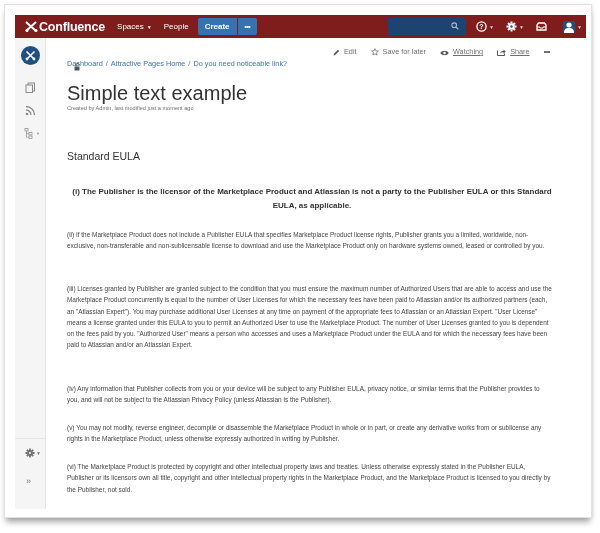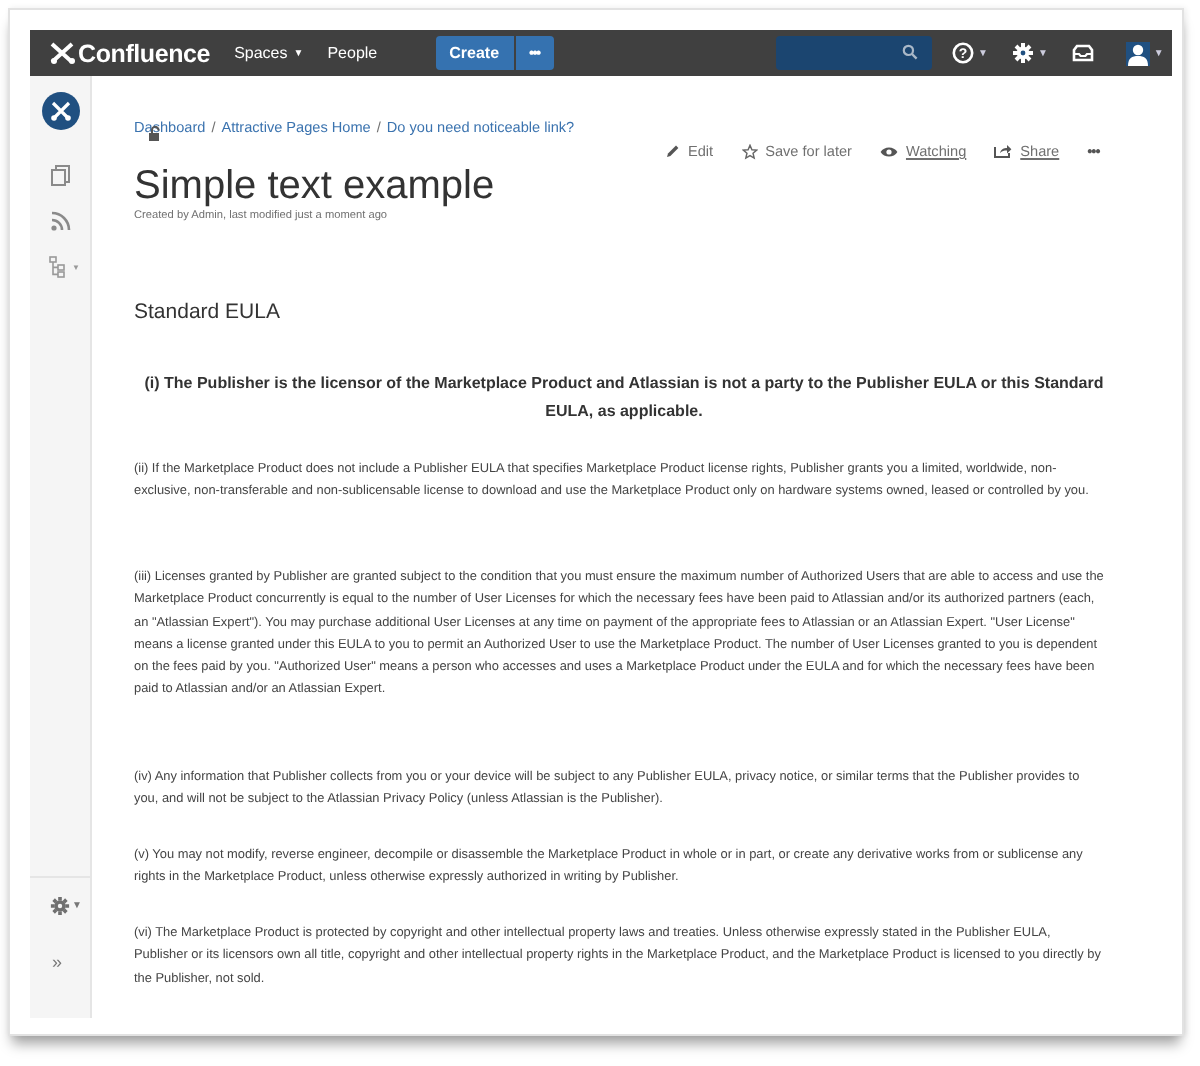--- a/index.html
+++ b/index.html
@@ -4,47 +4,47 @@
 <style>
   * { box-sizing: border-box; margin: 0; padding: 0; }
   html, body { width: 600px; height: 533px; background: #ffffff; overflow: hidden; font-family: "Liberation Sans", sans-serif; }
   .frame {
     position: absolute; left: 4px; top: 4px; width: 588px; height: 514px;
     background: #fff; border: 1px solid #e2e2e2;
     box-shadow: 0 6px 6px -2px rgba(0,0,0,0.35), 1px 0 3px rgba(0,0,0,0.08);
   }
   .app { position: absolute; left: 10px; top: 10px; width: 571px; height: 494px; background: #fff; overflow: hidden; }
   
-  .topnav { position: absolute; left: 0; top: 0; width: 571px; height: 23px; background: #404040; display: flex; align-items: center; }
+  .topnav { position: absolute; left: 0; top: 0; width: 571px; height: 23px; background: #7f1d1d; display: flex; align-items: center; }
   .logo { display: flex; align-items: center; color: #fff; font-weight: bold; font-size: 12.5px; margin-left: 10px; letter-spacing: -0.2px; }
   .logo svg { margin-right: 1px; }
   .nav-link { color: #fff; font-size: 8px; margin-left: 12px; display: flex; align-items: center; }
   .nav-link .caret { font-size: 5px; margin-left: 3px; }
-  .create-btn { background: #3572b0; color: #fff; font-size: 8px; font-weight: bold; height: 17px; padding: 0 7px; display: flex; align-items: center; margin-left: 29px; border-radius: 2px 0 0 2px; }
+  .create-btn { background: #3572b0; color: #fff; font-size: 8px; font-weight: bold; height: 17px; padding: 0 7px; display: flex; align-items: center; margin-left: 9px; border-radius: 2px 0 0 2px; }
   .more-btn { background: #3572b0; color: #fff; height: 17px; width: 19px; display: flex; align-items: center; justify-content: center; margin-left: 1px; border-radius: 0 2px 2px 0; font-size: 8px; letter-spacing: -1px; }
   .search { position: absolute; left: 373px; top: 3px; width: 78px; height: 17px; background: #1b4570; border-radius: 2px; }
   .search .search-icon { position: absolute; right: 7px; top: 4px; }
   .nav-icons { position: absolute; left: 461px; top: 0; height: 23px; display: flex; align-items: center; }
   .nav-icon { display: flex; align-items: center; margin-right: 12px; color: #fff; }
   .nav-icon .caret { font-size: 5px; margin-left: 2px; color: #ccd; }
   
   .sidebar { position: absolute; left: 0; top: 23px; width: 31px; height: 471px; background: #f5f5f5; border-right: 1px solid #e5e5e5; }
   .space-logo { position: absolute; left: 6px; top: 8px; width: 19px; height: 19px; border-radius: 50%; background: #205081; display: flex; align-items: center; justify-content: center; }
   .side-ic { position: absolute; left: 10px; }
   .side-gear { position: absolute; left: 10px; top: 410px; display: flex; align-items: center; }
   .side-gear .caret { font-size: 5px; color: #777; margin-left: 1px; }
   .side-expand { position: absolute; left: 11px; top: 438px; font-size: 9px; color: #777; }
   .side-divider { position: absolute; left: 0; top: 400px; width: 31px; height: 1px; background: #e5e5e5; }
   
   .content { position: absolute; left: 52px; top: 23px; width: 500px; }
   .breadcrumb { position: absolute; left: 0; top: 21px; font-size: 7.3px; color: #3b73af; white-space: nowrap; }
   .breadcrumb .sep { color: #707070; margin: 0 3px; }
   .lock { position: absolute; left: 7px; top: 25px; }
   .page-actions { position: absolute; left: 266px; top: 9px; display: flex; align-items: center; font-size: 7.3px; color: #707070; white-space: nowrap; }
-  .pa { display: flex; align-items: center; margin-right: 14px; margin-top: 24px; }
+  .pa { display: flex; align-items: flex-end; margin-right: 14px; }
   .pa svg { margin-right: 4px; }
   .pa-more { letter-spacing: -0.5px; font-weight: bold; color: #555; }
   .title { position: absolute; left: 0; top: 44px; font-size: 20px; color: #333; white-space: nowrap; }
   .meta { position: absolute; left: 0; top: 67px; font-size: 5.6px; color: #707070; white-space: nowrap; }
   .h-std { position: absolute; left: 0; top: 112px; font-size: 10.5px; color: #333; }
   .p-bold { position: absolute; left: 0; top: 147px; width: 490px; font-size: 8px; font-weight: bold; color: #333; line-height: 13.5px; text-align: center; }
   .p { position: absolute; left: 0; width: 486px; font-size: 6.45px; color: #444; line-height: 11.3px; }
   .p2 { top: 191px; }
   .p3 { top: 245px; }
   .p4 { top: 345px; }

